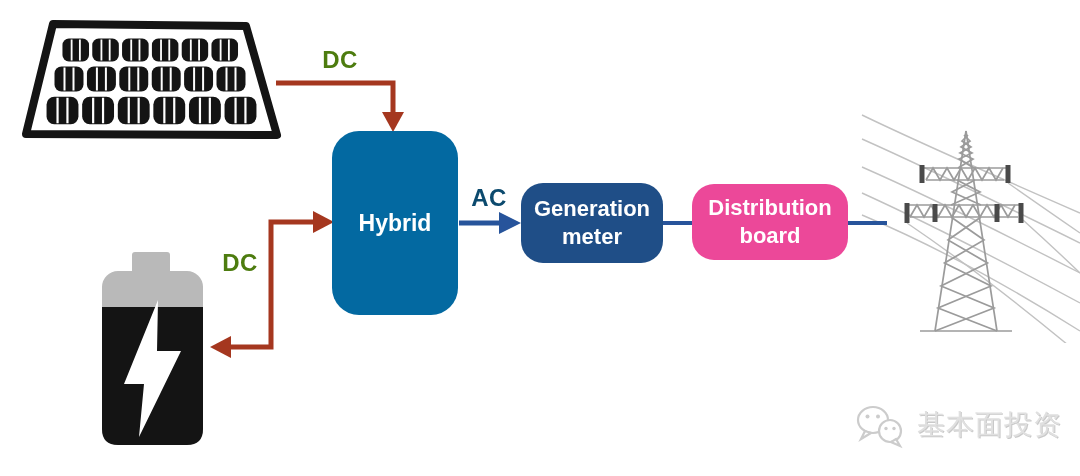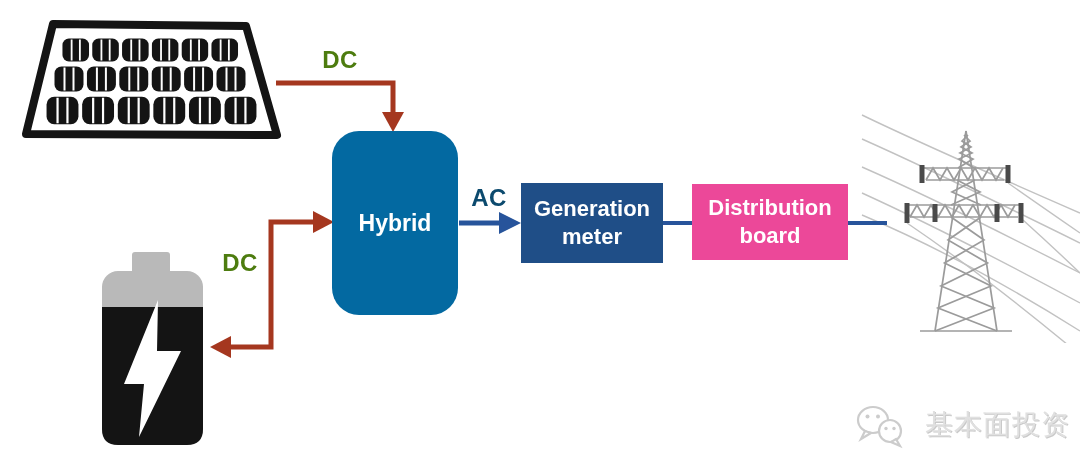--- a/index.html
+++ b/index.html
@@ -17,42 +17,42 @@
   .flow-label{
     position:absolute;width:56px;text-align:center;
     font-weight:700;font-size:24px;letter-spacing:0.5px;
   }
   .dc-label{color:#4d7c0f;}
   .ac-label{color:#0c4a6e;}
 
   
   .node{
     position:absolute;display:flex;align-items:center;justify-content:center;
-    text-align:center;color:#ffffff;font-weight:700;
+    text-align:center;color:#ffffff;font-weight:700;border-radius:22px;
   }
   .node .lines span{display:block;}
   .node-inverter{
     left:332px;top:131px;width:126px;height:184px;
     background:#0369a1;border-radius:27px;font-size:23px;
   }
   .node-inverter .lines span{line-height:32px;}
   .node-meter{
     left:521px;top:183px;width:142px;height:80px;
     background:#1F4E87;font-size:22px;
   }
   .node-meter .lines span{line-height:28px;}
   .node-board{
     left:692px;top:184px;width:156px;height:76px;
     background:#ec4899;font-size:22px;
   }
   .node-board .lines span{line-height:28px;}
 
   
   .watermark{
-    left:853px;top:400px;height:50px;display:flex;align-items:center;gap:20px;
+    left:853px;top:400px;height:50px;display:flex;align-items:center;gap:12px;
   }
   .watermark-text{
     font-size:28px;color:#e0e0e0;letter-spacing:1px;
     text-shadow:1px 1px 0 #c9c9c9, -1px -1px 0 #ffffff;
     white-space:nowrap;
   }
 </style>
 </head>
 <body>
 

